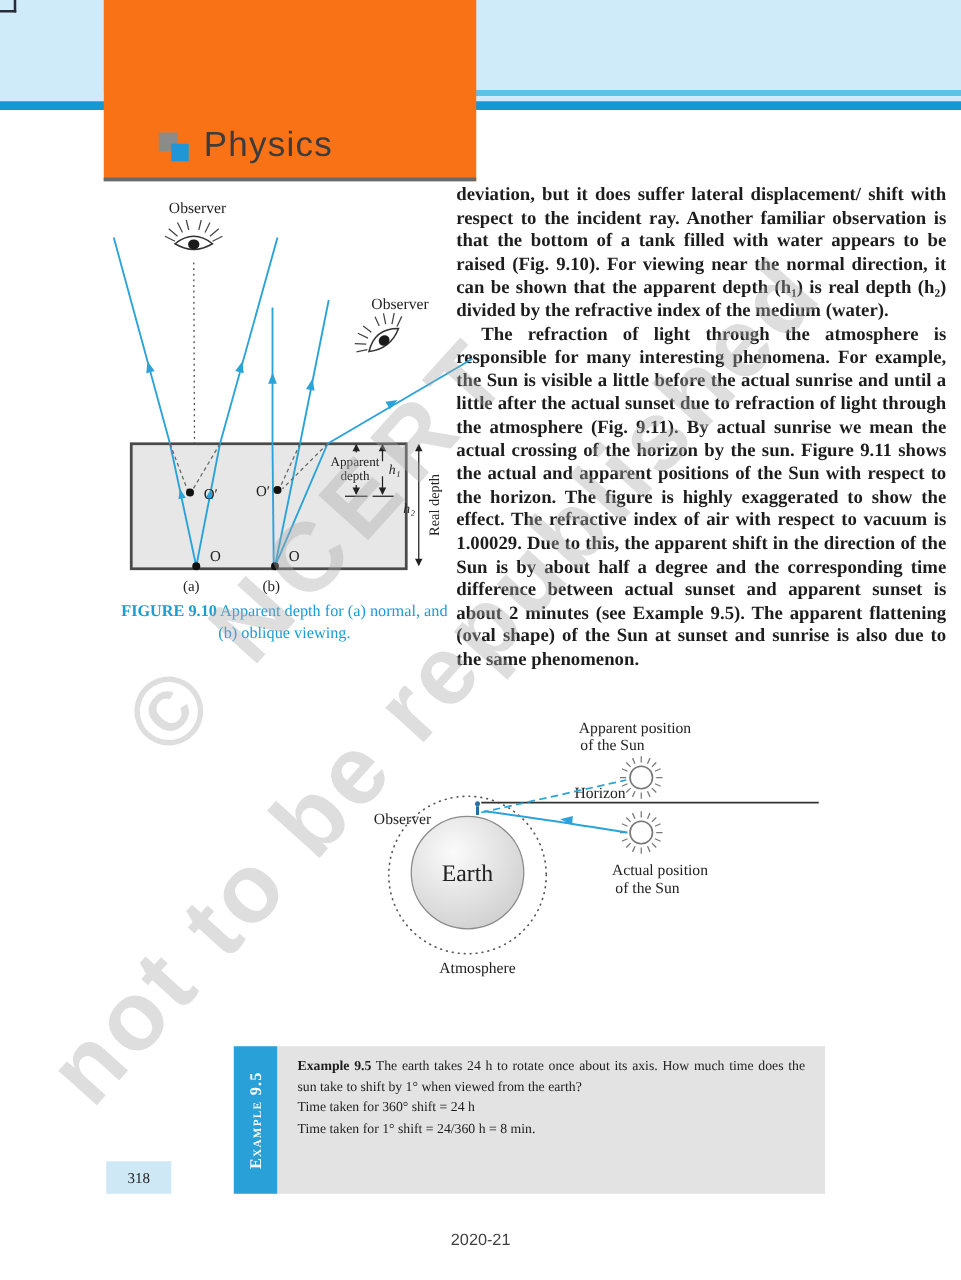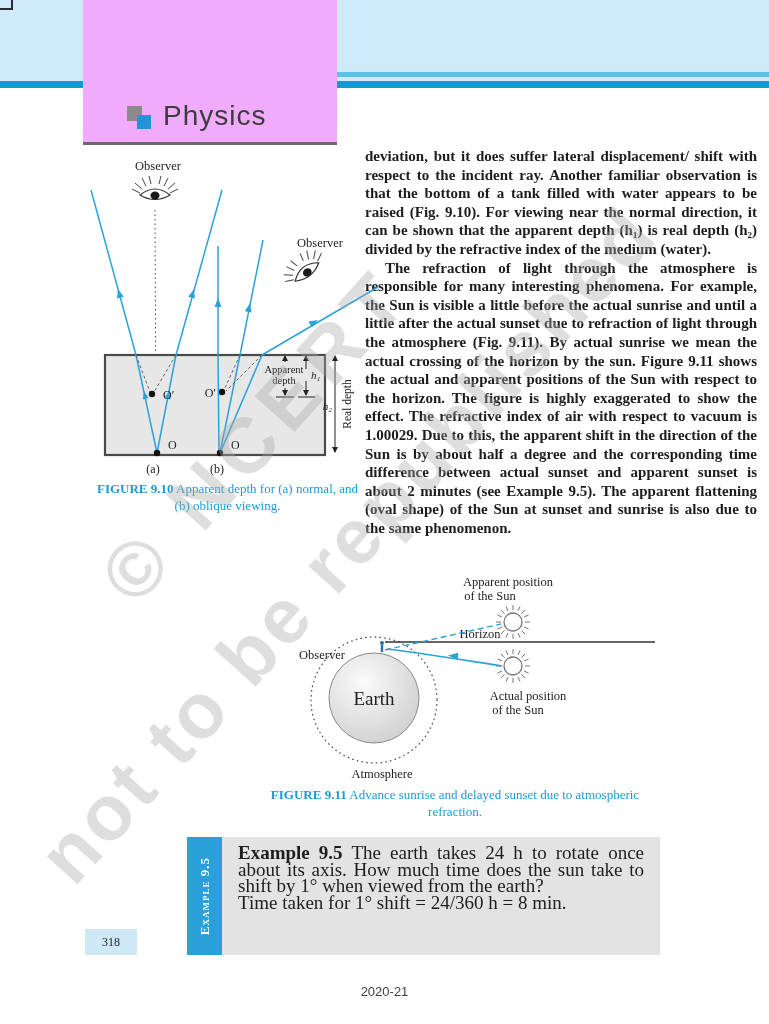--- a/index.html
+++ b/index.html
@@ -6,42 +6,42 @@
   .page{position:relative;width:769px;height:1024px;background:#ffffff;overflow:hidden;
         font-family:"Liberation Serif","DejaVu Serif",serif;color:#1d1d1d;}
   
   .band-light{position:absolute;left:0;top:0;width:769px;height:72px;background:#cfeaf8;}
   .band-light-left{position:absolute;left:0;top:72px;width:83px;height:9px;background:#cfeaf8;}
   .band-mid{position:absolute;left:337px;top:72px;width:432px;height:5px;background:#5cc0e9;}
   .band-light-r2{position:absolute;left:337px;top:77px;width:432px;height:4px;background:#cfeaf8;}
   .band-dark{position:absolute;left:0;top:81px;width:769px;height:7px;background:#1497d3;}
   .corner-mark{position:absolute;left:0;top:0;width:11px;height:8px;
                border-right:2px solid #2a2a38;border-bottom:2px solid #2a2a38;}
-  .head-box{position:absolute;left:83px;top:0;width:254px;height:142px;background:#f0abfc;
+  .head-box{position:absolute;left:83px;top:0;width:298px;height:142px;background:#f97316;
             border-bottom:3px solid #6a6a6a;}
   .head-logo-gray{position:absolute;left:44px;top:106px;width:15px;height:15px;background:#8b8b8b;}
   .head-logo-blue{position:absolute;left:54px;top:115px;width:14px;height:14px;background:#2196d6;}
   .head-title{position:absolute;left:80px;top:100px;font-family:"Liberation Sans","DejaVu Sans",sans-serif;
               font-size:28px;letter-spacing:1px;color:#3c3c3c;}
   
   .textcol{position:absolute;left:365px;top:147px;width:392px;font-size:15px;line-height:18.6px;
            text-align:justify;}
   .textcol p{margin:0;font-weight:bold;}
   .textcol p.indent{text-indent:20px;}
   
   .figcap{position:absolute;color:#1a9cd5;font-size:13px;line-height:1.32;text-align:center;}
   .figcap b{font-weight:bold;}
   
   .ex-bar{position:absolute;left:187px;top:837px;width:35px;height:118px;background:#2aa0d8;
           display:flex;align-items:center;justify-content:center;}
   .ex-bar span{writing-mode:vertical-rl;transform:rotate(180deg);color:#ffffff;font-weight:bold;
                font-variant:small-caps;font-size:13px;letter-spacing:1px;
                font-family:"Liberation Serif","DejaVu Serif",serif;}
   .ex-box{position:absolute;left:222px;top:837px;width:438px;height:118px;background:#e3e3e3;
-          box-sizing:border-box;padding:8px 16px 6px 16px;font-size:19px;line-height:16.6px;}
+          box-sizing:border-box;padding:8px 16px 6px 16px;font-size:11px;line-height:16.6px;}
   .ex-box p{margin:0;text-align:justify;}
   .ex-box .sol{margin-top:5px;font-weight:bold;}
   
   .pagenum{position:absolute;left:85px;top:929px;width:52px;height:26px;background:#cfe8f5;
            display:flex;align-items:center;justify-content:center;font-size:12px;color:#222;}
   .footer{position:absolute;left:0;top:984px;width:769px;text-align:center;
           font-family:"Liberation Sans","DejaVu Sans",sans-serif;font-size:13px;color:#3f3f3f;}
   
   .wm{position:absolute;font-family:"Liberation Sans","DejaVu Sans",sans-serif;font-weight:bold;
       color:rgba(168,168,168,0.38);pointer-events:none;z-index:9;white-space:nowrap;}
@@ -211,30 +211,27 @@
     <line x1="104" y1="79" x2="104" y2="86" stroke="#2470a0" stroke-width="2.4"></line>
     <text x="44" y="93" font-size="12.5" text-anchor="middle">Observer</text>
 
     <text x="230" y="20" font-size="12.5" text-anchor="middle">Apparent position</text>
     <text x="212" y="34" font-size="12.5" text-anchor="middle">of the Sun</text>
     <text x="250" y="134" font-size="12.5" text-anchor="middle">Actual position</text>
     <text x="240" y="148" font-size="12.5" text-anchor="middle">of the Sun</text>
     <text x="104" y="212" font-size="12.5" text-anchor="middle">Atmosphere</text>
   </svg>
 
-  <div class="figcap" style="left:245px;top:786px;width:420px;">
-    <b>FIGURE 9.11</b>
-    <span>Advance sunrise and delayed sunset due to atmospheric refraction.</span>
-  </div>
 
   <div class="ex-bar">
     <span>Example 9.5</span>
   </div>
   <div class="ex-box">
     <p><b>Example 9.5</b> <span>The earth takes 24 h to rotate once about its axis. How much time does the sun take to shift by 1° when viewed from the earth?</span></p>
+    <p>Time taken for 360° shift = 24 h</p>
     <p>Time taken for 1° shift = 24/360 h = 8 min.</p>
   </div>
 
   <div class="pagenum">
     <span>318</span>
   </div>
   <div class="footer">2020-21</div>
 
   <div class="wm wm1">© NCERT</div>
   <div class="wm wm2">not to be republished</div>

